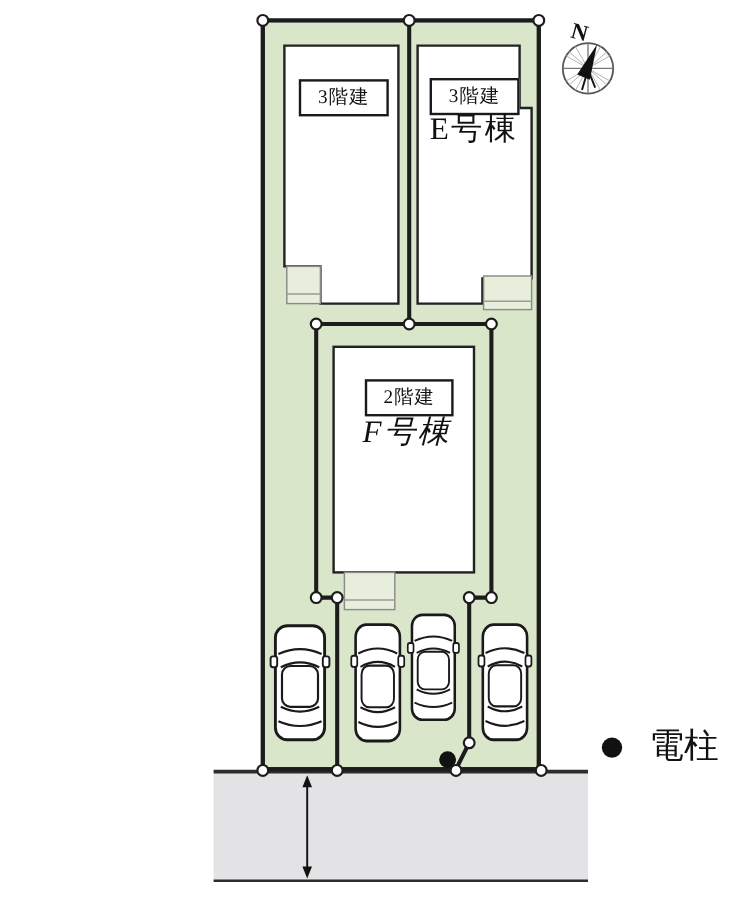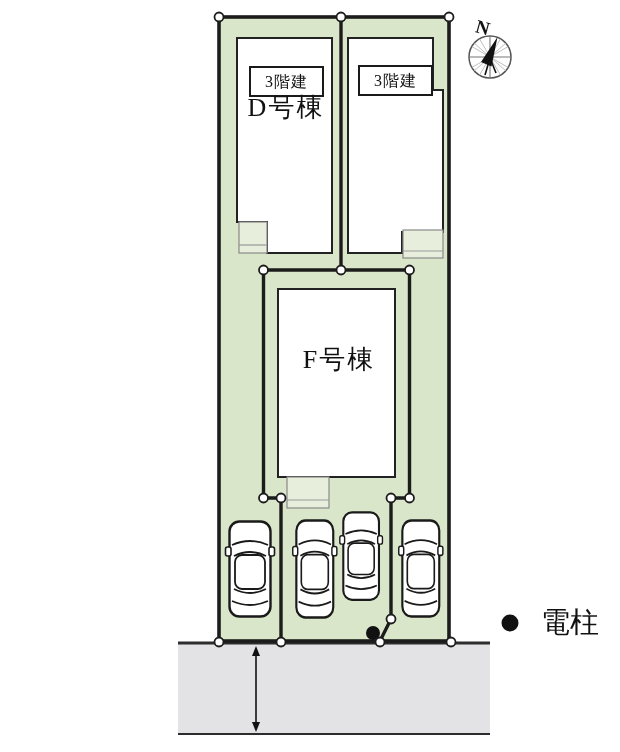--- a/index.html
+++ b/index.html
@@ -124,21 +124,22 @@
       <line x1="490" y1="36" x2="490" y2="78" stroke="#777777" stroke-width="1.1"></line>
       <polygon points="497.5,37 481,62 491.5,66.5" fill="#111111"></polygon>
       <line x1="490" y1="58" x2="485" y2="75" stroke="#111111" stroke-width="1.6"></line>
       <line x1="490" y1="58" x2="496" y2="73" stroke="#111111" stroke-width="1.6"></line>
     </g>
   </svg>
 
   <div class="north-label" style="left:476px; top:18px;">N</div>
 
   <div class="label-box" style="left:249px; top:66px; width:71px; height:27px;">3階建</div>
-  <div class="bldg-name" style="left:238px; top:95px; width:96px;">D号棟</div>
 
   <div class="label-box" style="left:358px; top:65px; width:71px; height:27px;">3階建</div>
+  <div class="bldg-name" style="left:347px; top:95px; width:96px;">E号棟</div>
 
-  <div class="bldg-name" style="left:291px; top:347px; width:96px;">F号棟</div>
+  <div class="label-box" style="left:304px; top:316px; width:70px; height:27px;">2階建</div>
+  <div class="bldg-name" style="left:291px; top:347px; width:96px;font-style:italic;">F号棟</div>
 
 
   <div class="legend-label" style="left:525px; top:608px;margin-left:16px;">電柱</div>
 </div>
 
 </body></html>

